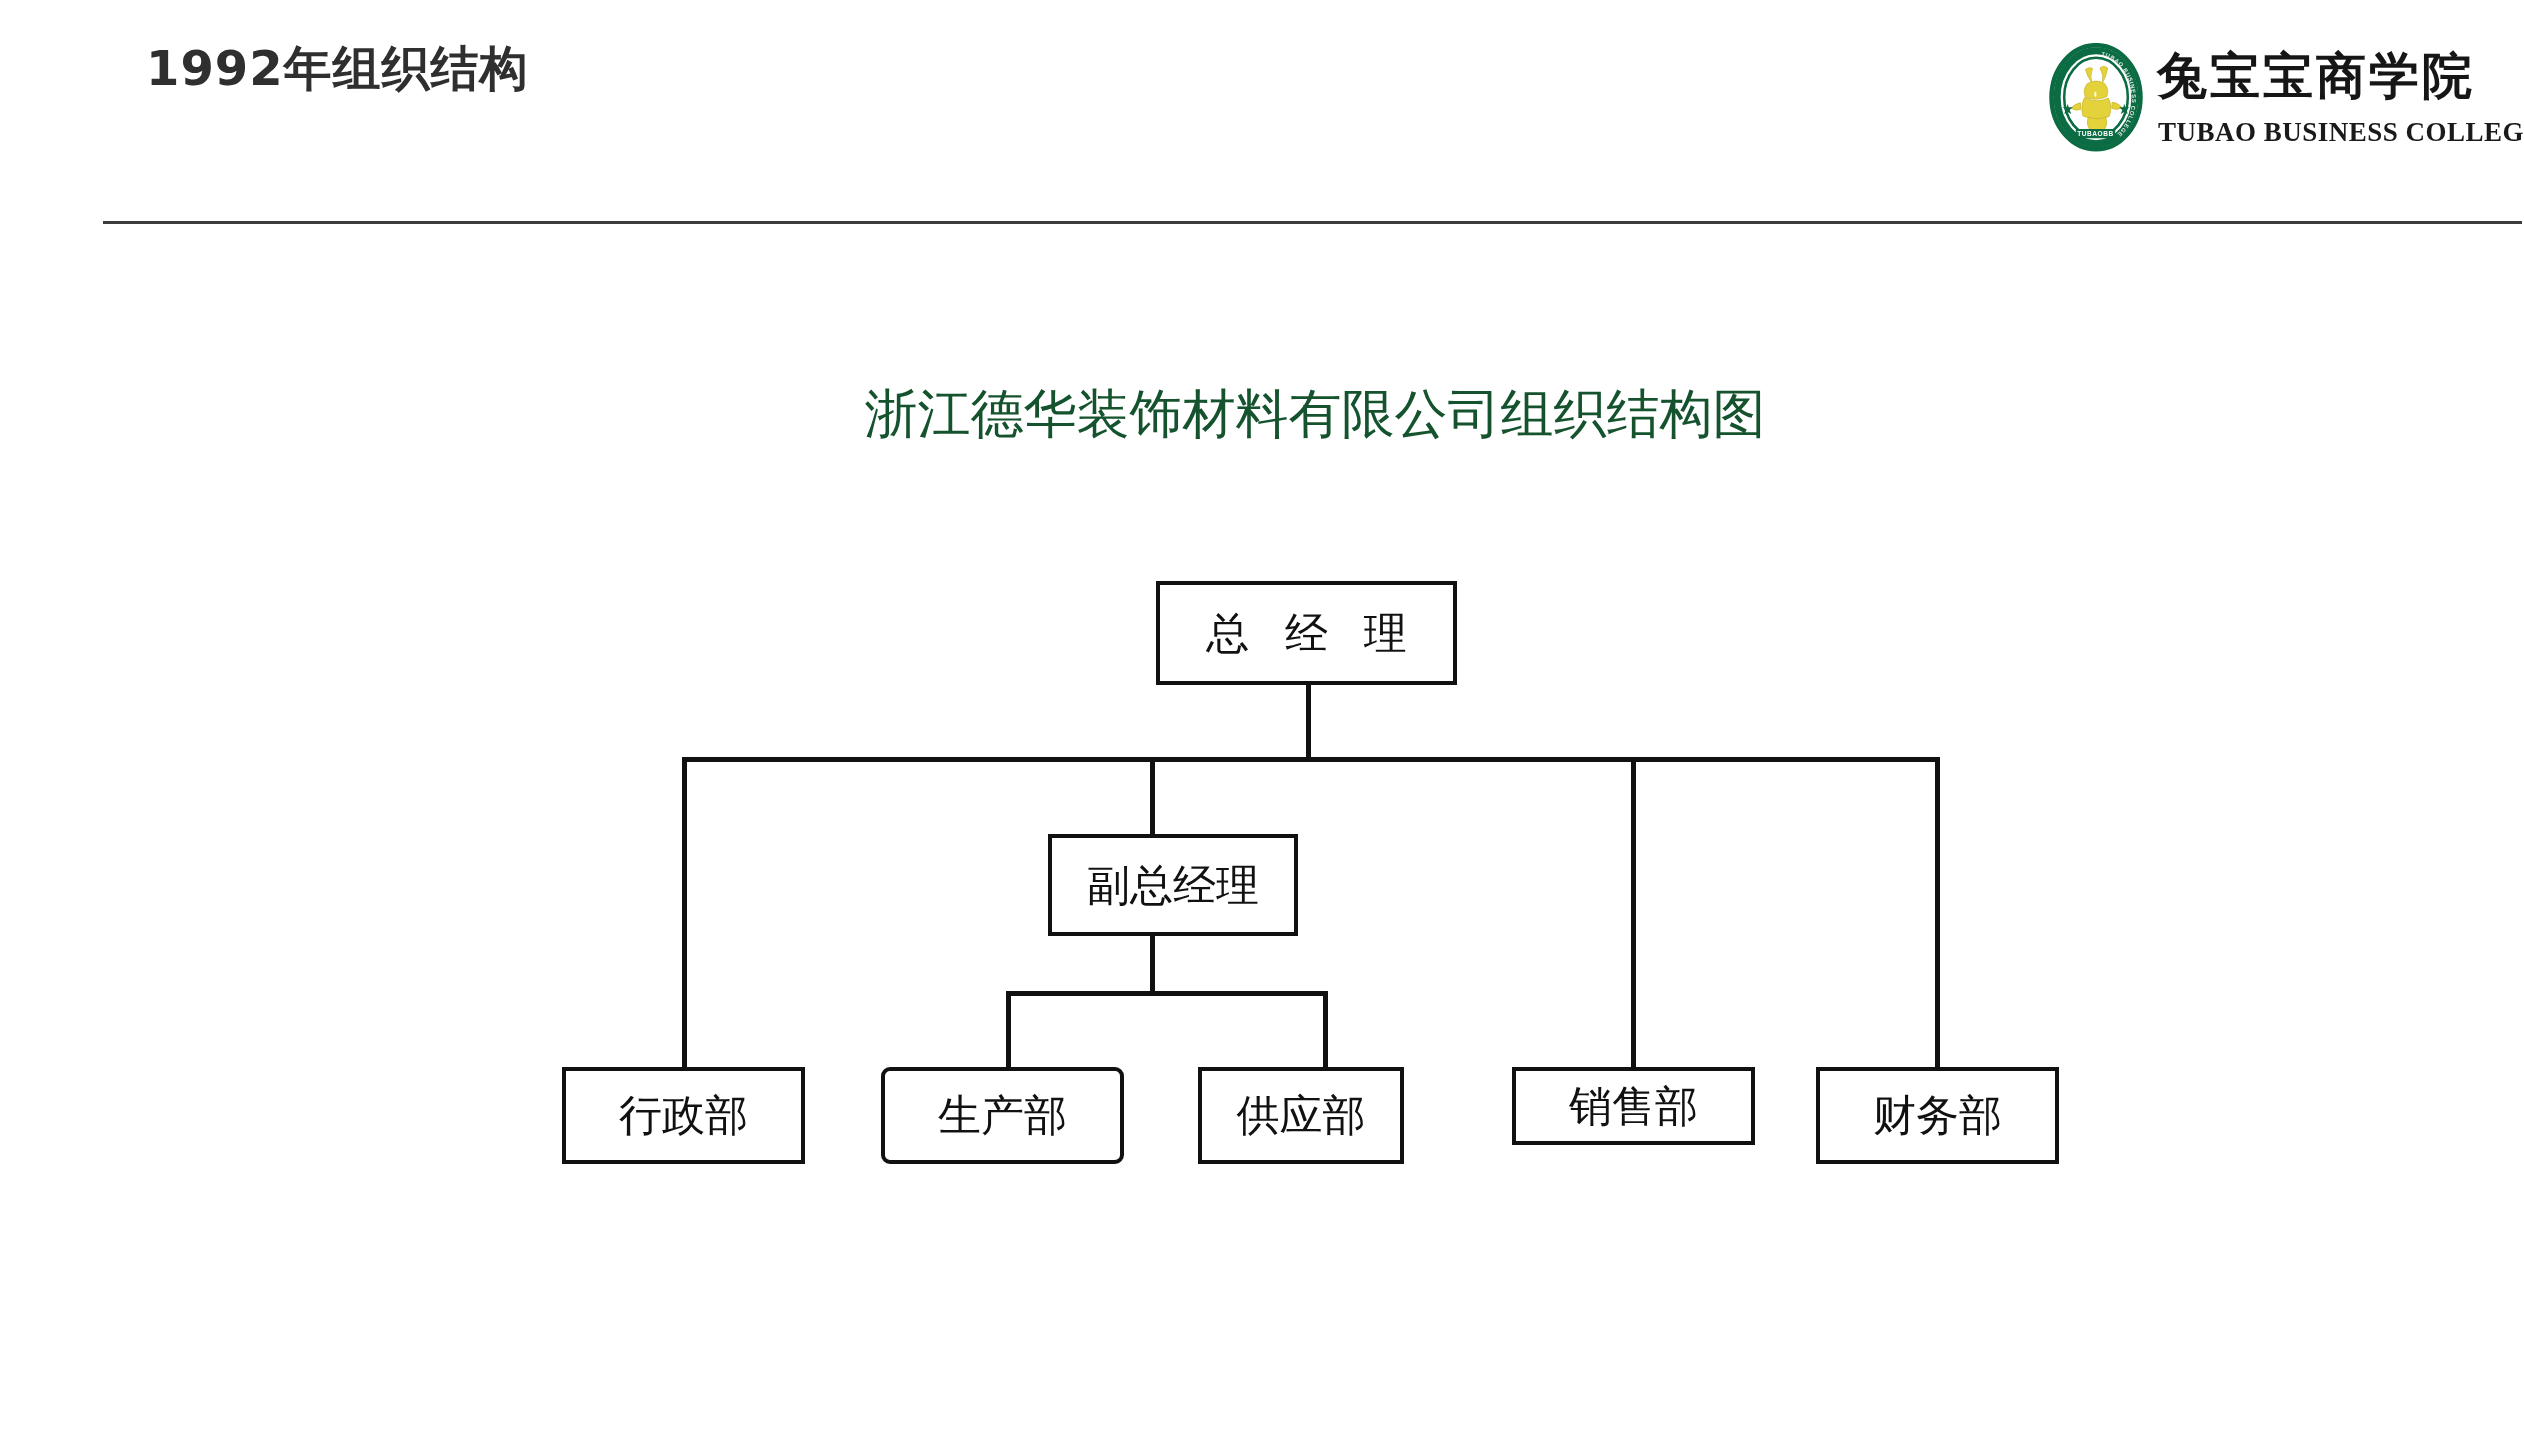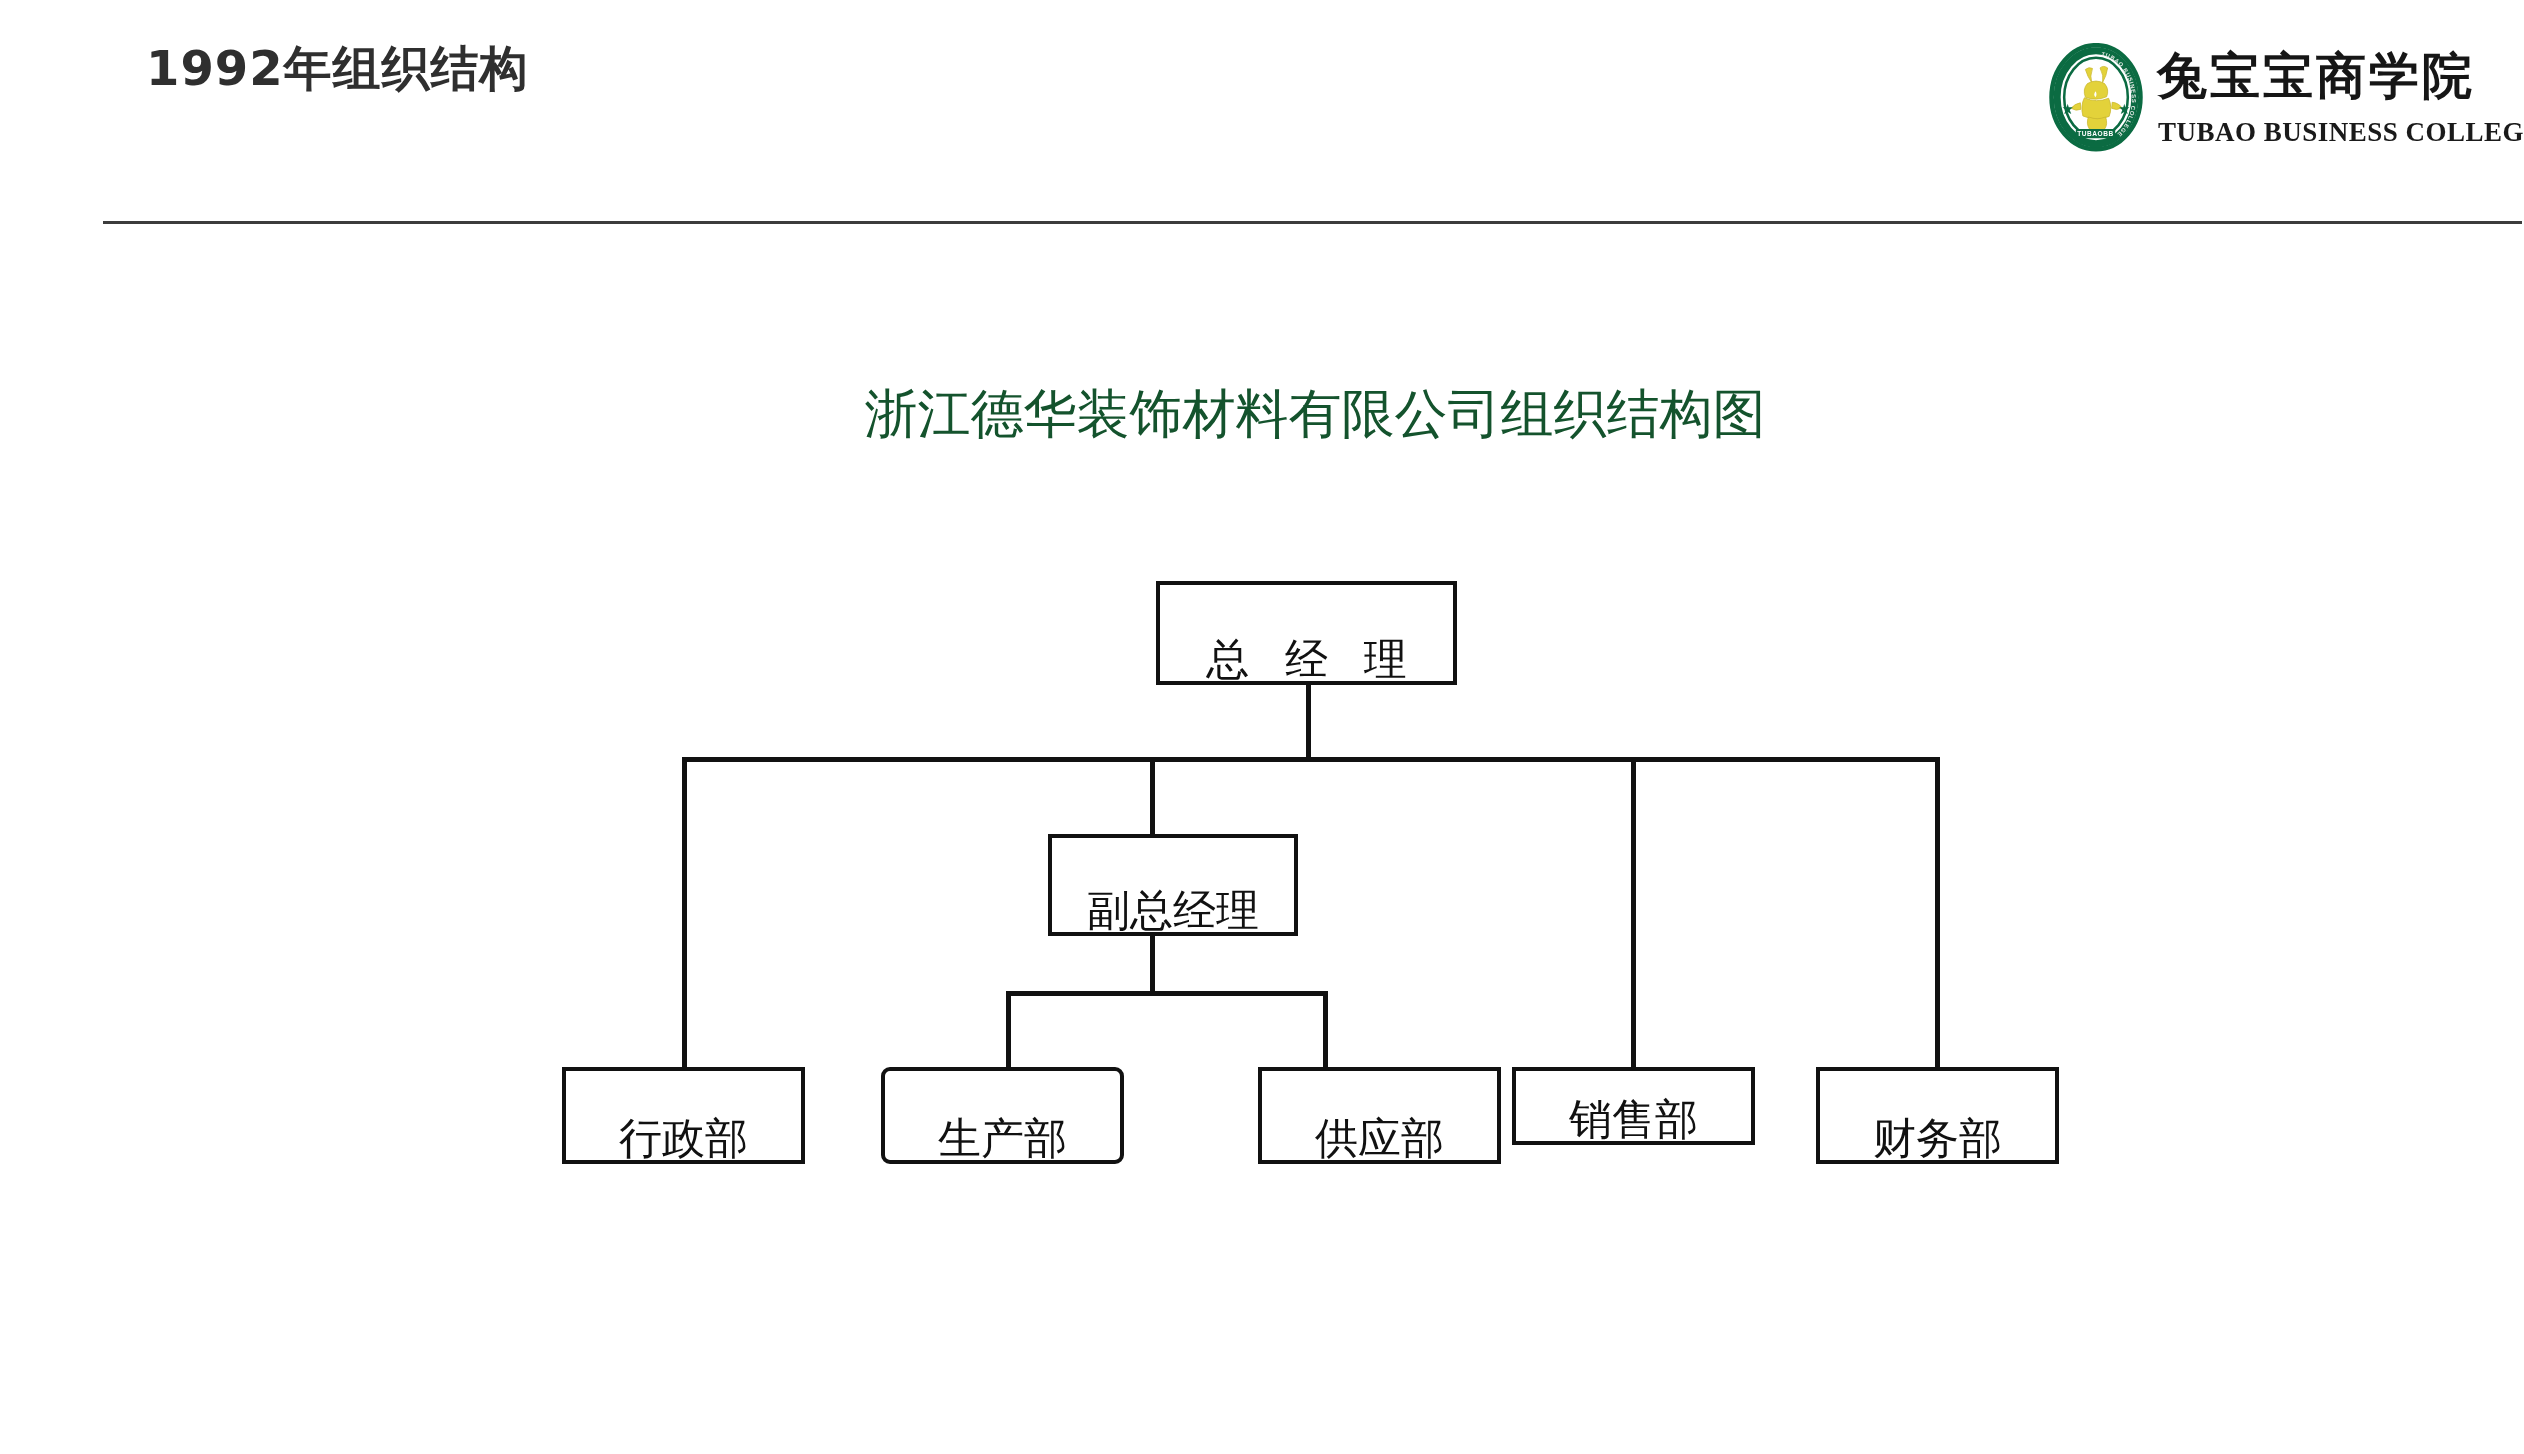--- a/index.html
+++ b/index.html
@@ -68,21 +68,21 @@
     color:#14532d;
     white-space:nowrap;
   }
 
   .node-box{
     position:absolute;
     border:4.5px solid #111111;
     background:#ffffff;
     box-sizing:border-box;
     display:flex;
-    align-items:flex-end;
+    align-items:center;
     justify-content:center;
   }
   .node-label{
     font-family:"DejaVu Serif","Liberation Serif",serif;
     font-size:43px;
     line-height:1;
     color:#111111;
     white-space:nowrap;
   }
   .node-label.spaced{letter-spacing:11px;text-indent:11px;}
@@ -170,21 +170,21 @@
   <div class="conn conn-v" style="left:1323px;top:991px;height:77px;"></div>
 
   <div class="node-box" style="left:562px;top:1067px;width:243px;height:97px;">
     <span class="node-label">行政部</span>
   </div>
 
   <div class="node-box" style="left:881px;top:1067px;width:243px;height:97px;border-radius:9px;">
     <span class="node-label">生产部</span>
   </div>
 
-  <div class="node-box" style="left:1258px;top:1067px;width:243px;height:97px;">
+  <div class="node-box" style="left:1198px;top:1067px;width:206px;height:97px;">
     <span class="node-label">供应部</span>
   </div>
 
   <div class="node-box" style="left:1512px;top:1067px;width:243px;height:78px;">
     <span class="node-label">销售部</span>
   </div>
 
   <div class="node-box" style="left:1816px;top:1067px;width:243px;height:97px;">
     <span class="node-label">财务部</span>
   </div>

